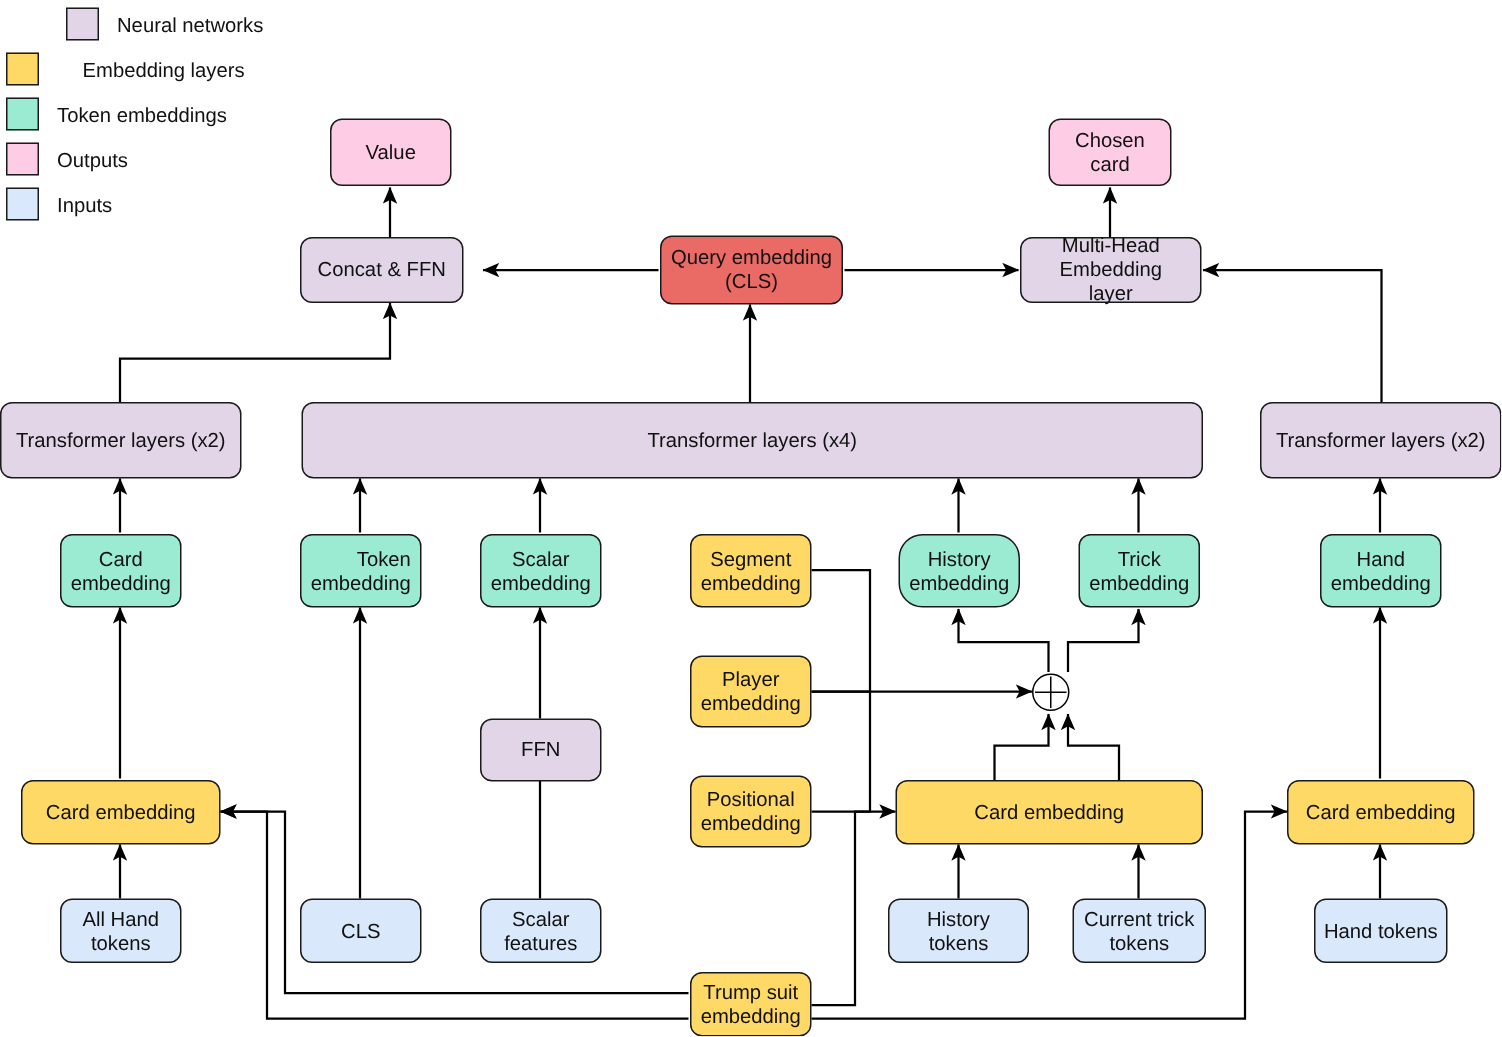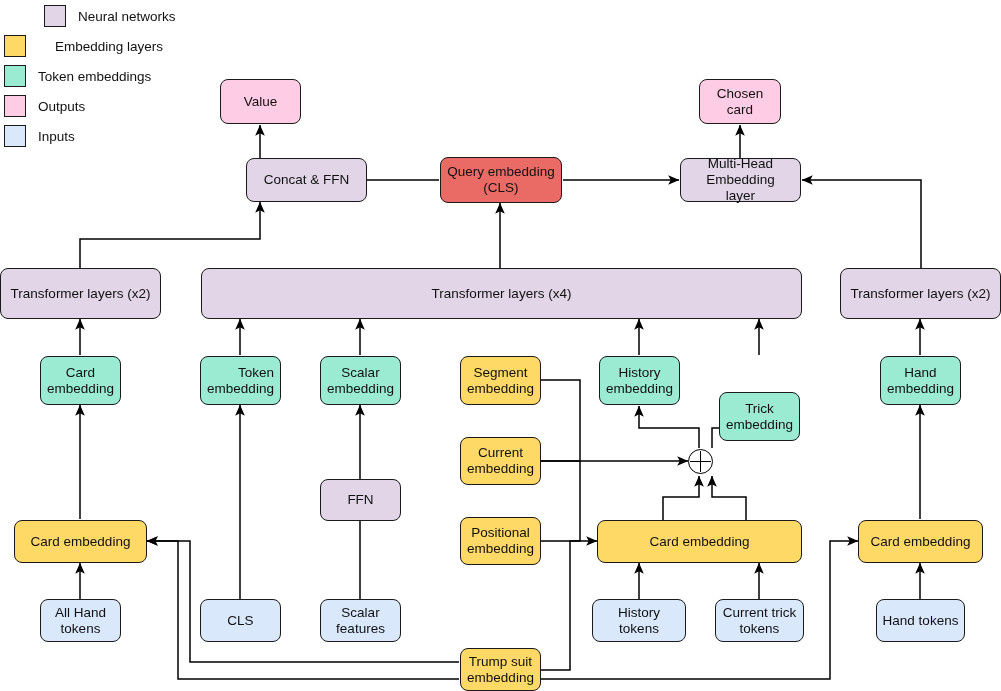--- a/index.html
+++ b/index.html
@@ -131,21 +131,21 @@
   </div>
   <div class="legend-item" style="left:4px;top:125px;">
     <span class="legend-sw" style="background:#dae8fc;"></span>
     <span class="legend-tx">Inputs</span>
   </div>
 
   <div class="node" style="left:220px;top:79px;width:81px;height:45px;background:#ffcce6;">Value</div>
 
   <div class="node" style="left:699px;top:79px;width:82px;height:45px;background:#ffcce6;">Chosen card</div>
 
-  <div class="node" style="left:200px;top:158px;width:121px;height:44px;background:#e1d5e7;margin-left:46px;">Concat &amp; FFN</div>
+  <div class="node" style="left:200px;top:158px;width:109px;height:44px;background:#e1d5e7;">Concat &amp; FFN</div>
 
   <div class="node" style="left:440px;top:157px;width:122px;height:46px;background:#ea6b66;">Query embedding
 (CLS)</div>
 
   <div class="node" style="left:680px;top:158px;width:121px;height:44px;background:#e1d5e7;">Multi-Head Embedding
 layer</div>
 
   <div class="node" style="left:0px;top:268px;width:161px;height:51px;background:#e1d5e7;">Transformer layers (x2)</div>
 
   <div class="node" style="left:201px;top:268px;width:601px;height:51px;background:#e1d5e7;">Transformer layers (x4)</div>
@@ -157,30 +157,30 @@
 
   <div class="node" style="left:200px;top:356px;width:81px;height:49px;background:#9aebd2;text-align:right;">Token
 embedding</div>
 
   <div class="node" style="left:320px;top:356px;width:81px;height:49px;background:#9aebd2;">Scalar
 embedding</div>
 
   <div class="node" style="left:460px;top:356px;width:81px;height:49px;background:#ffd966;">Segment
 embedding</div>
 
-  <div class="node" style="left:599px;top:356px;width:81px;height:49px;background:#9aebd2;">History
-embedding</div>
-
-  <div class="node" style="left:719px;top:356px;width:81px;height:49px;background:#9aebd2;margin-top:36px;">Trick
+  <div class="node" style="left:599px;top:356px;width:81px;height:49px;background:#9aebd2;border-radius:16px;">History
+embedding</div>
+
+  <div class="node" style="left:719px;top:356px;width:81px;height:49px;background:#9aebd2;">Trick
 embedding</div>
 
   <div class="node" style="left:880px;top:356px;width:81px;height:49px;background:#9aebd2;">Hand
 embedding</div>
 
-  <div class="node" style="left:460px;top:437px;width:81px;height:48px;background:#ffd966;">Current
+  <div class="node" style="left:460px;top:437px;width:81px;height:48px;background:#ffd966;">Player
 embedding</div>
 
   <div class="node" style="left:320px;top:479px;width:81px;height:42px;background:#e1d5e7;">FFN</div>
 
   <div class="node" style="left:460px;top:517px;width:81px;height:48px;background:#ffd966;">Positional
 embedding</div>
 
   <div class="node" style="left:14px;top:520px;width:133px;height:43px;background:#ffd966;">Card embedding</div>
 
   <div class="node" style="left:597px;top:520px;width:205px;height:43px;background:#ffd966;">Card embedding</div>

